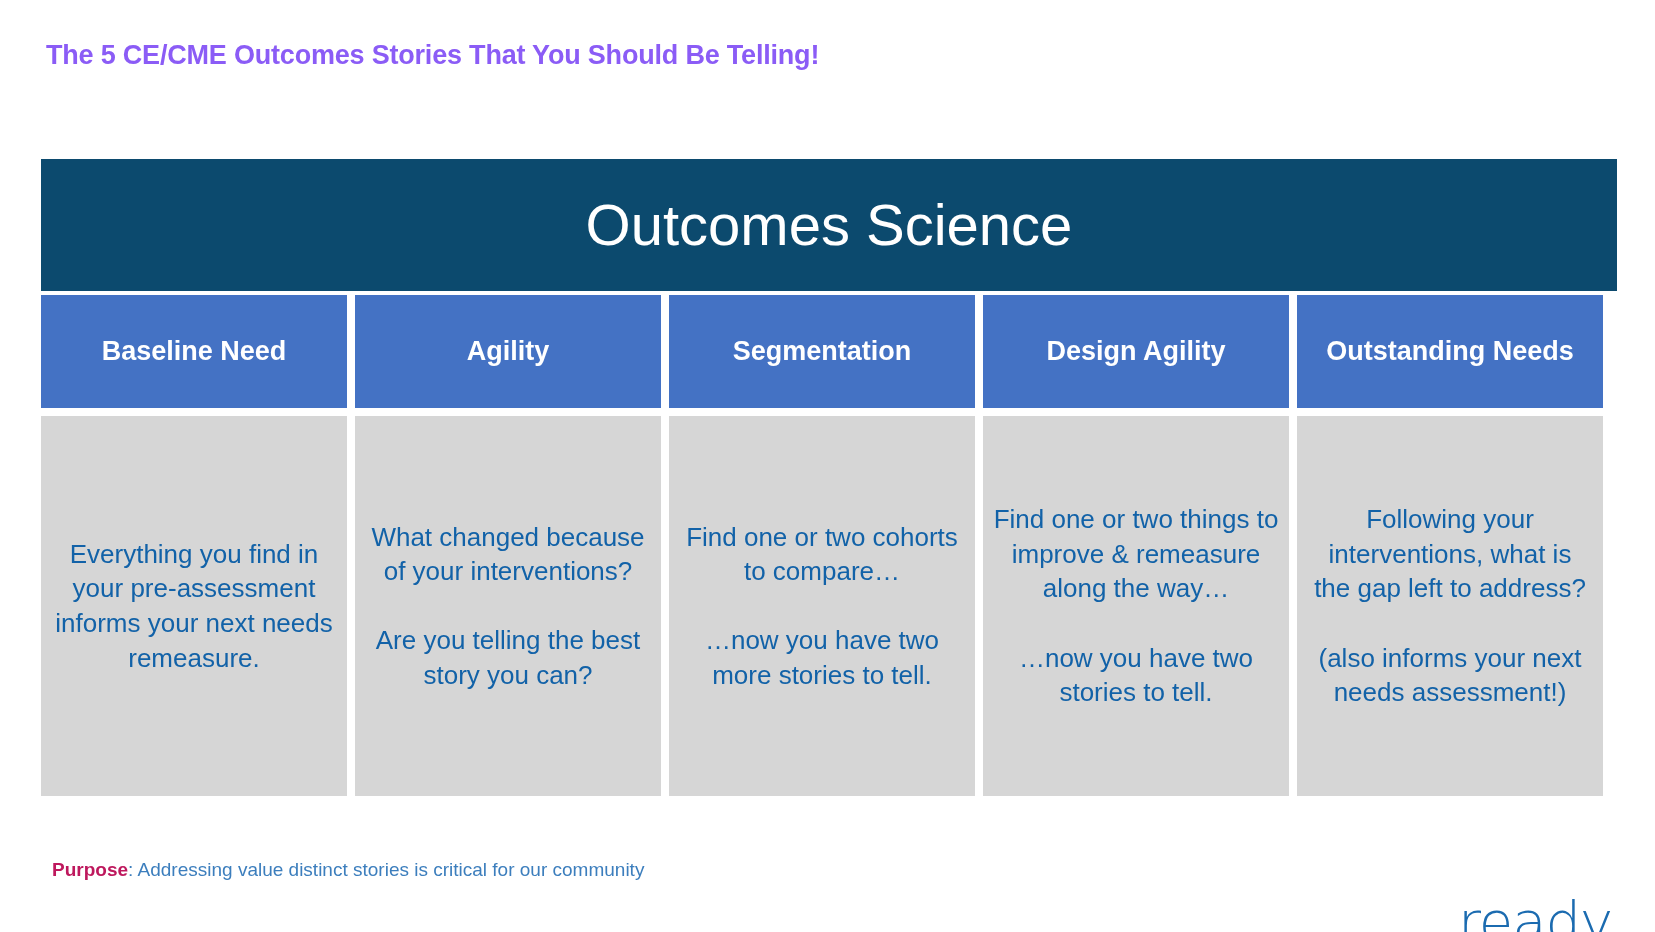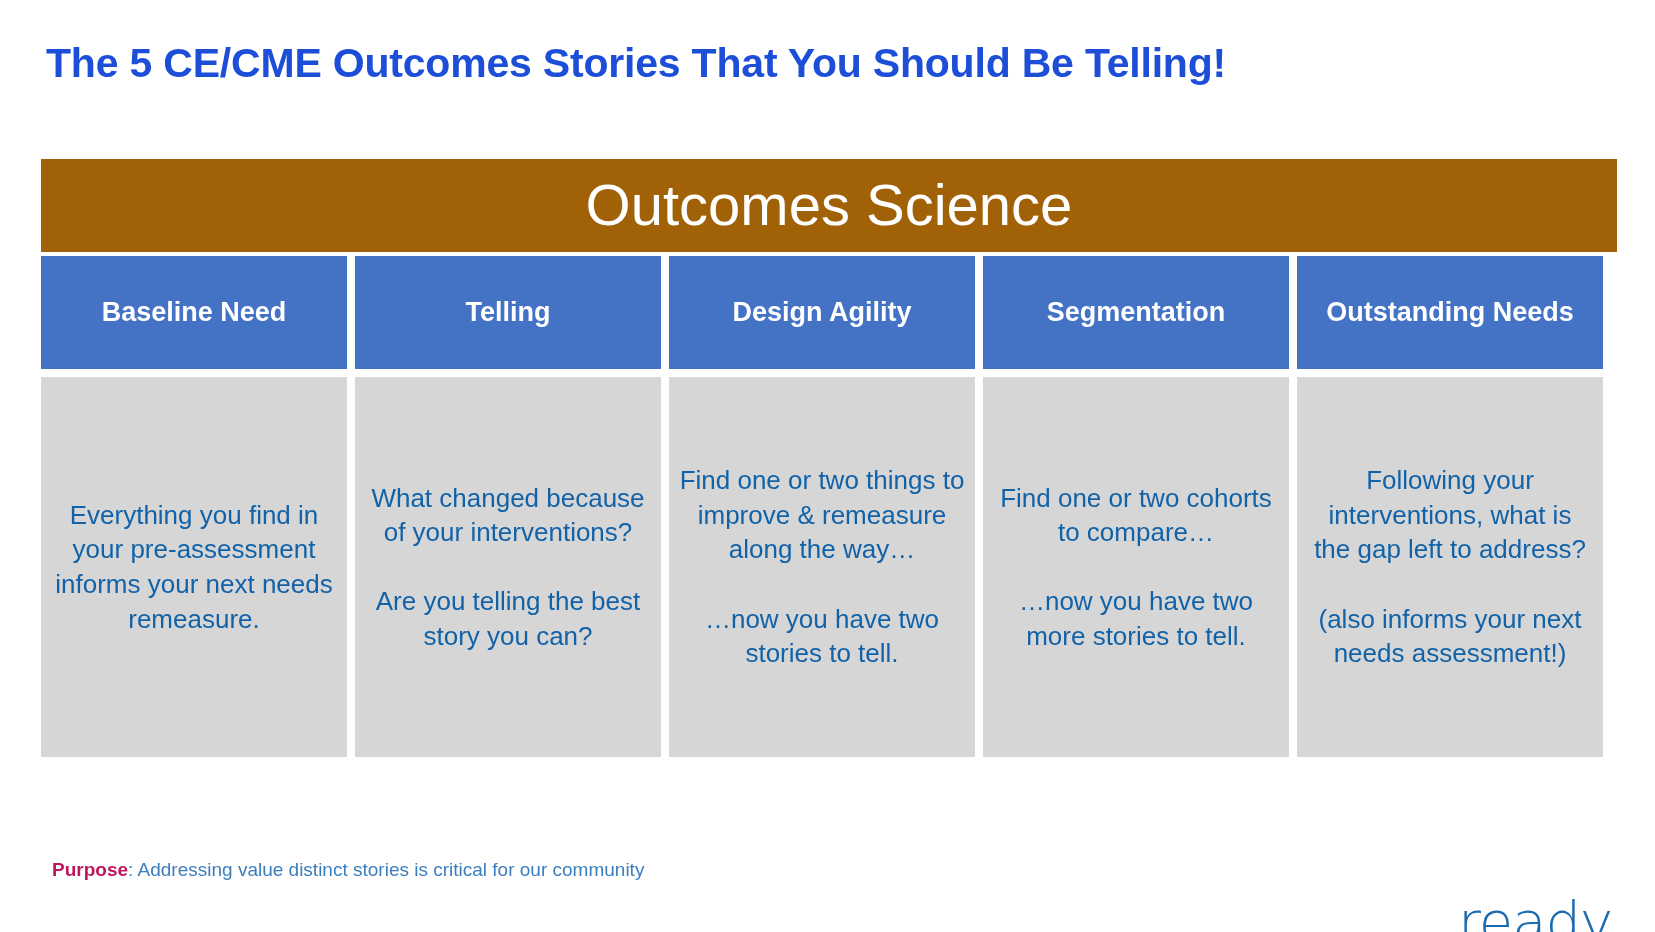--- a/index.html
+++ b/index.html
@@ -18,36 +18,36 @@
     position: absolute;
     left: 0; top: 0;
     width: 1655px;
     height: 932px;
     background: #ffffff;
   }
   .slide-title {
     position: absolute;
     left: 46px;
     top: 40px;
-    font-size: 41px;
+    font-size: 27px;
     font-weight: bold;
-    color: #1d4ed8;
+    color: #8b5cf6;
     letter-spacing: -0.2px;
     white-space: nowrap;
   }
   .table-wrap {
     position: absolute;
     left: 41px;
     top: 159px;
     width: 1576px;
   }
   .banner {
     width: 100%;
-    height: 93px;
-    background: #a16207;
+    height: 132px;
+    background: #0c4a6e;
     display: flex;
     align-items: center;
     justify-content: center;
     box-sizing: border-box;
   }
   .banner-title {
     color: #ffffff;
     font-size: 58px;
     font-weight: normal;
     line-height: 1.05;
@@ -167,48 +167,48 @@
         <div class="col-head">
           <span class="col-head-label">Baseline Need</span>
         </div>
         <div class="col-body">
           <span class="col-body-text">Everything you find in your pre-assessment informs your next needs remeasure.</span>
         </div>
       </div>
 
       <div class="col">
         <div class="col-head">
-          <span class="col-head-label">Telling</span>
+          <span class="col-head-label">Agility</span>
         </div>
         <div class="col-body">
           <span class="col-body-text">What changed because of your interventions?
 
 Are you telling the best story you can?</span>
         </div>
       </div>
 
       <div class="col">
         <div class="col-head">
+          <span class="col-head-label">Segmentation</span>
+        </div>
+        <div class="col-body">
+          <span class="col-body-text">Find one or two cohorts to compare…
+
+…now you have two more stories to tell.</span>
+        </div>
+      </div>
+
+      <div class="col">
+        <div class="col-head">
           <span class="col-head-label">Design Agility</span>
         </div>
         <div class="col-body">
           <span class="col-body-text">Find one or two things to improve &amp; remeasure along the way…
 
 …now you have two stories to tell.</span>
-        </div>
-      </div>
-
-      <div class="col">
-        <div class="col-head">
-          <span class="col-head-label">Segmentation</span>
-        </div>
-        <div class="col-body">
-          <span class="col-body-text">Find one or two cohorts to compare…
-
-…now you have two more stories to tell.</span>
         </div>
       </div>
 
       <div class="col">
         <div class="col-head">
           <span class="col-head-label">Outstanding Needs</span>
         </div>
         <div class="col-body">
           <span class="col-body-text">Following your interventions, what is the gap left to address?
 

